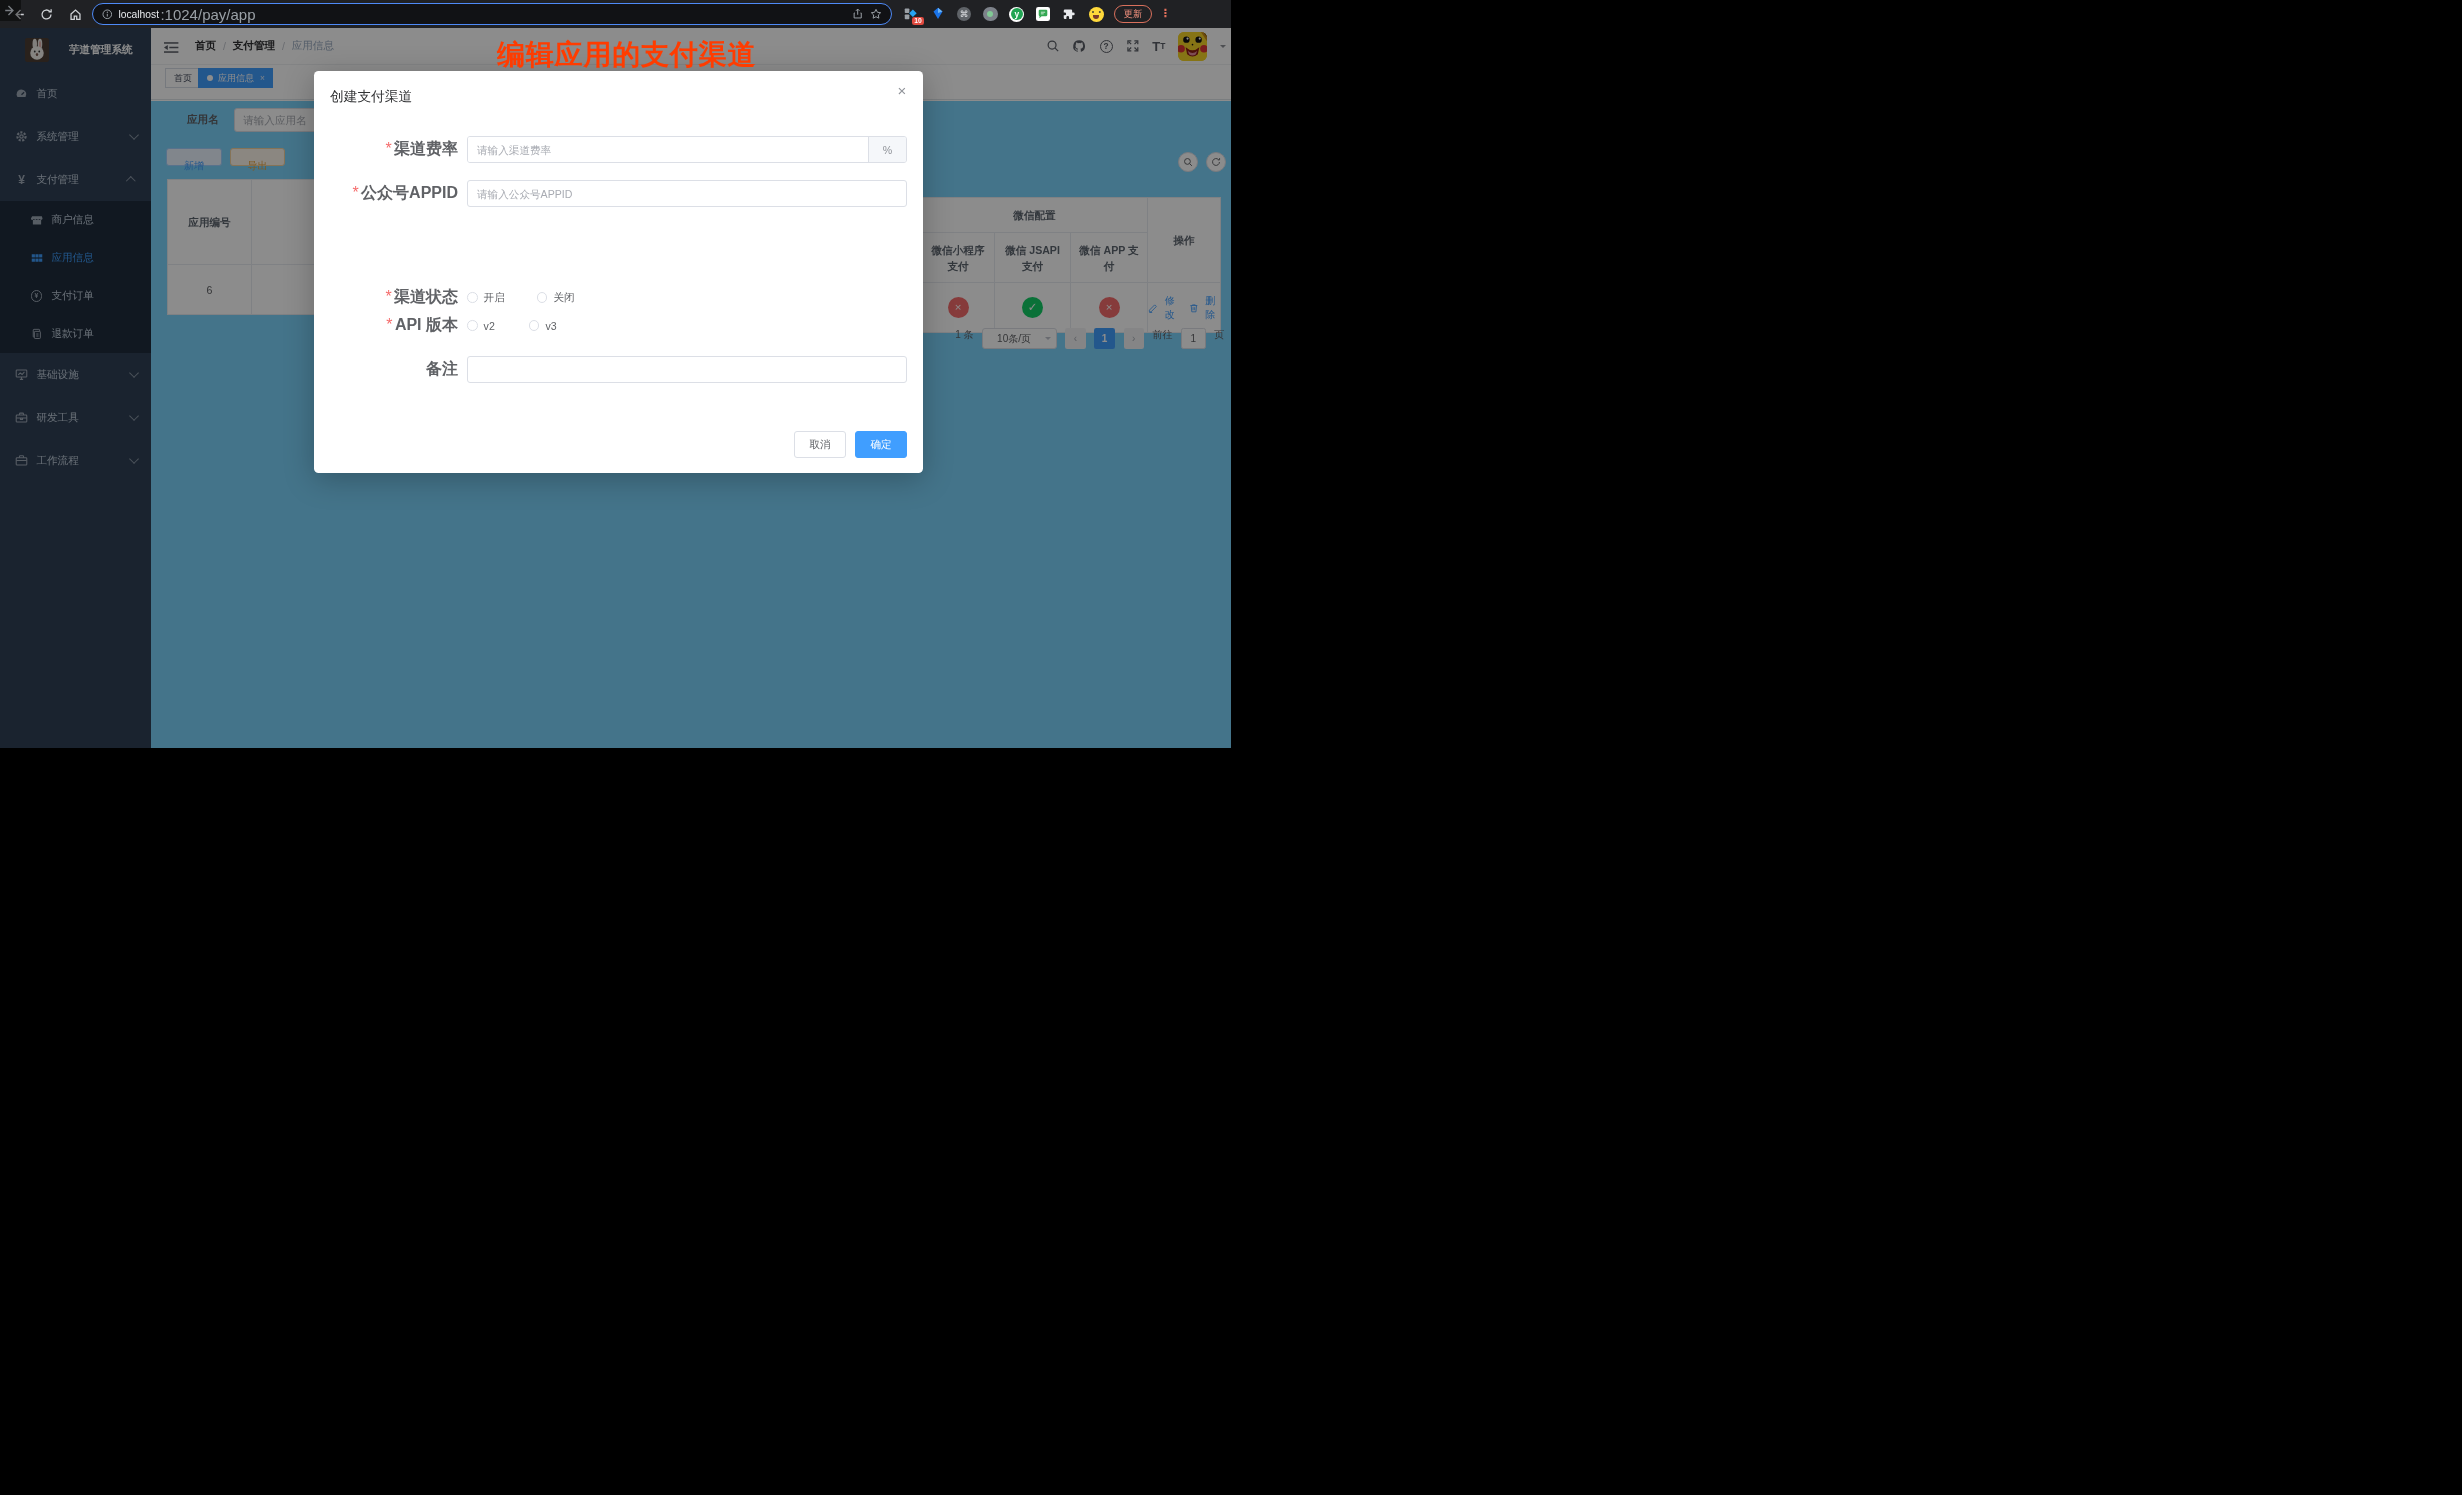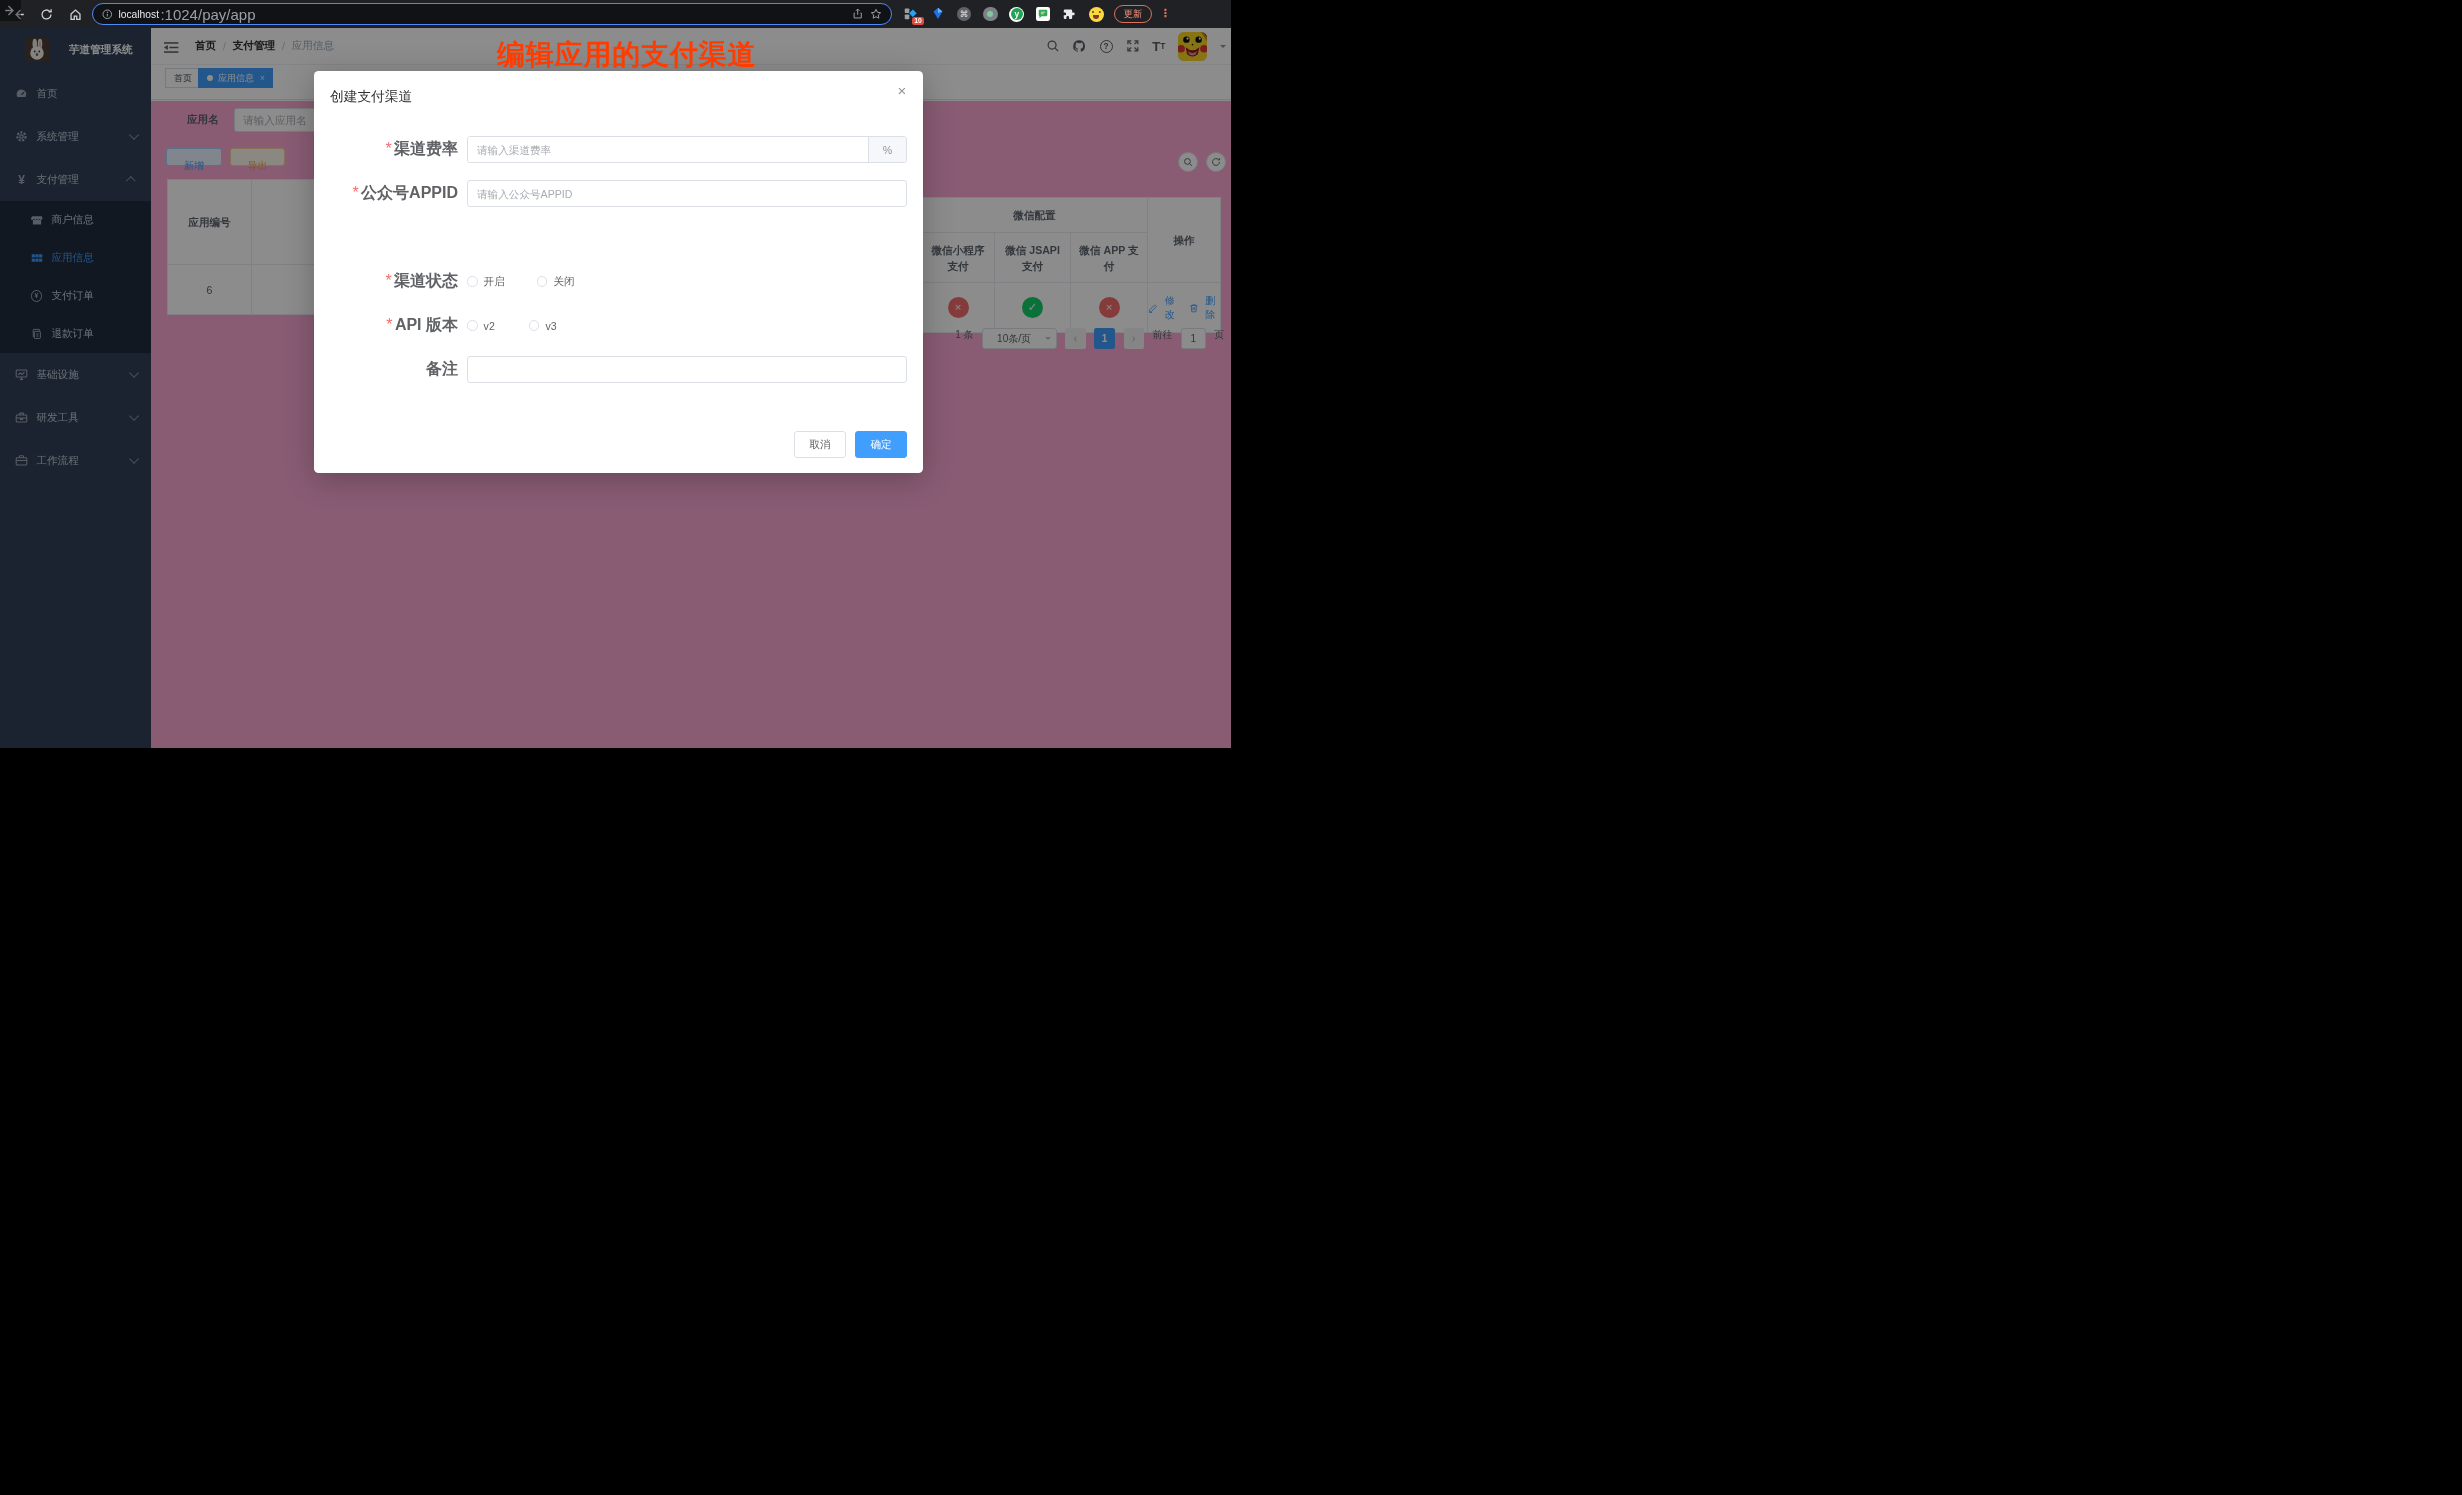--- a/index.html
+++ b/index.html
@@ -79,21 +79,21 @@
   .avatar{width:29px;height:29px;border-radius:6px;overflow:hidden;background:#f5d327;}
   .caret-dn{width:0;height:0;border:3.8px solid transparent;border-top-color:#8d9095;margin-top:3.8px;}
 
   .tagsbar{position:relative;height:35px;background:#fff;border-bottom:0.8px solid #dfe3e8;}
   .tag{position:absolute;top:3px;height:20px;display:flex;align-items:center;font-size:9px;padding:0 7.6px;cursor:pointer;}
   .tag.plain{left:14.4px;border:0.8px solid #d8dce5;background:#fff;color:#495060;}
   .tag.active{left:47px;background:#409eff;border:0.8px solid #409eff;color:#fff;}
   .tag .dot{width:6px;height:6px;border-radius:50%;background:#fff;margin-right:5.3px;}
   .tag .x{margin-left:6px;font-size:8.4px;color:#e8f1fb;}
 
-  .content{position:absolute;left:0;right:0;top:73px;bottom:0;background:#f9a8d4;text-decoration:underline;}
+  .content{position:absolute;left:0;right:0;top:73px;bottom:0;background:#7dd3fc;text-decoration:underline;}
   .search-row{position:absolute;left:36px;top:6.8px;display:flex;align-items:center;gap:15px;}
   .s-label{font-size:10.6px;font-weight:600;color:#606266;}
   .s-input{width:132px;height:24px;border:0.8px solid #dcdfe6;border-radius:3px;padding:0 8.4px;font-size:10.6px;color:#606266;outline:none;background:#fff;}
   .s-input::placeholder{color:#a8abb2;}
 
   .toolbar-btn{position:absolute;top:47px;height:18px;border-radius:3px;font-size:10px;display:flex;align-items:center;
                justify-content:center;gap:17px;cursor:pointer;flex-direction:column;}
   .btn-add{left:15px;width:56px;background:#ecf5ff;border:0.8px solid #a0cfff;color:#409eff;}
   .btn-export{left:79px;width:55px;background:#fdf6ec;border:0.8px solid #f3d19e;color:#e6a23c;}
   .circ-btn{position:absolute;top:51px;width:20px;height:20px;border:0.8px solid #dcdfe6;border-radius:50%;background:#fff;
@@ -544,21 +544,21 @@
           <span class="m-suffix">%</span>
         </span>
       </div>
 
       <div class="m-row" style="top:109px">
         <span class="m-label"><span class="req">*</span><span>公众号APPID</span></span>
         <input class="m-input" placeholder="请输入公众号APPID" style="">
       </div>
 
 
-      <div class="m-row" style="top:197px">
+      <div class="m-row" style="top:213px">
         <span class="m-label"><span class="req">*</span><span>渠道状态</span></span>
         <span class="radio">
             <span class="rdot"></span>
             <span class="rlab">开启</span>
           </span>
         <span class="radio">
             <span class="rdot"></span>
             <span class="rlab">关闭</span>
           </span>
       </div>

